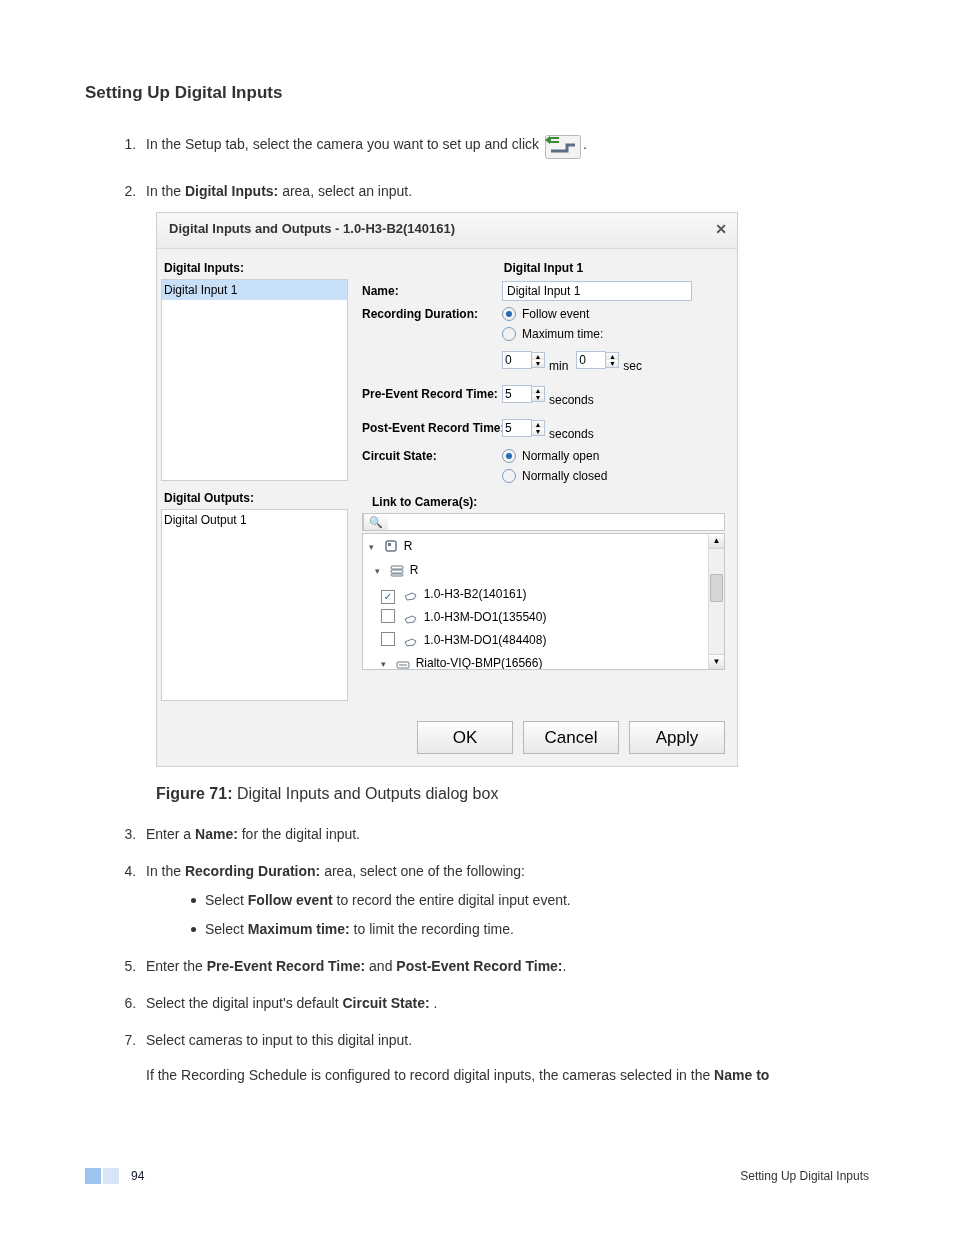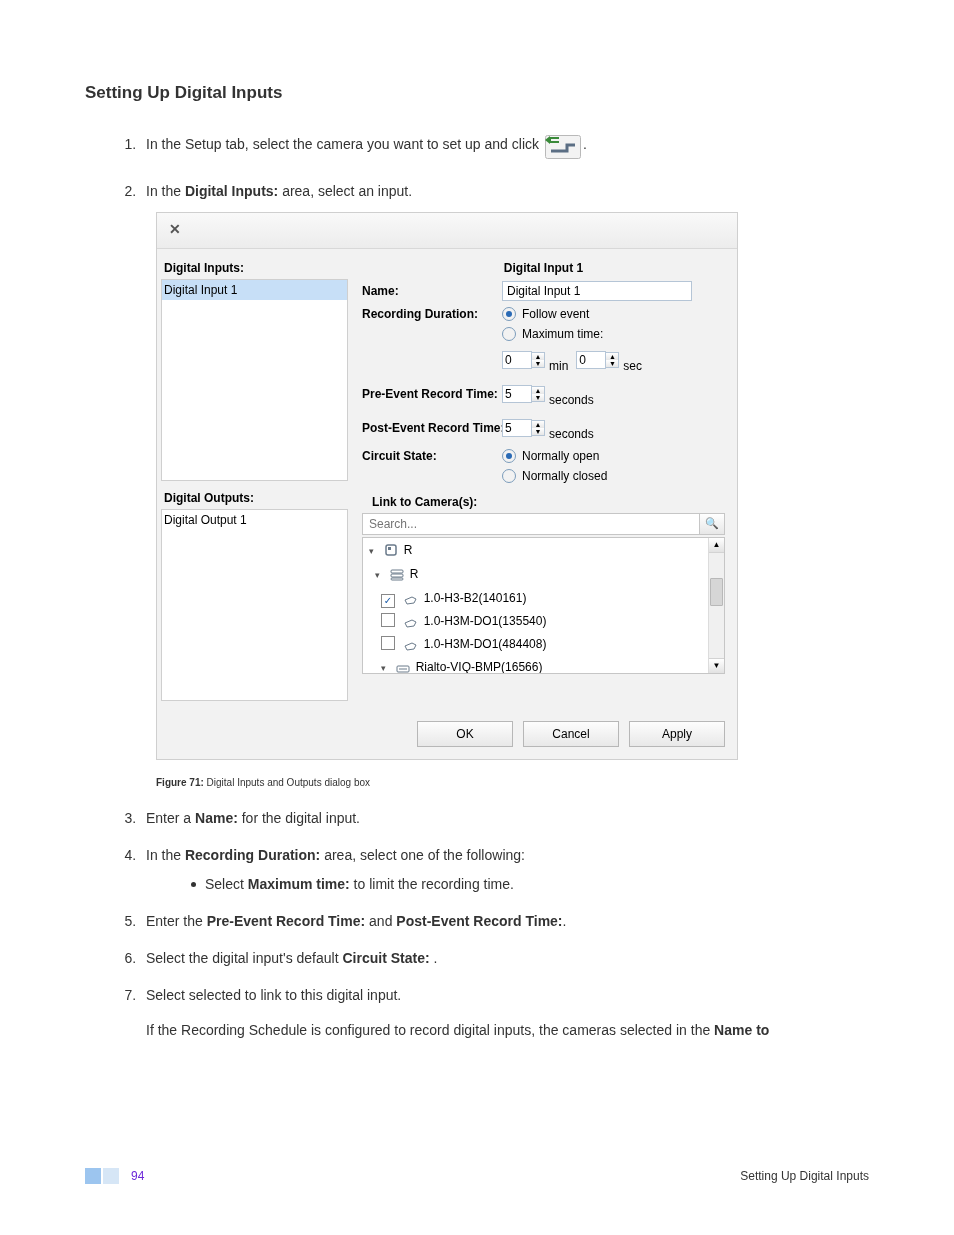--- a/index.html
+++ b/index.html
@@ -42,28 +42,28 @@
   .tree-sb{position:absolute;right:0;top:0;bottom:0;width:15px;background:#f0f0f0;border-left:1px solid #dcdcdc;}
   .tree-sb .t-up,.tree-sb .t-down{height:14px;background:linear-gradient(#fff,#e2e2e2);border-bottom:1px solid #d3d3d3;font-size:8px;text-align:center;line-height:14px;}
   .tree-sb .t-down{position:absolute;bottom:0;left:0;right:0;border-top:1px solid #d3d3d3;border-bottom:none;}
   .tree-sb .thumb{position:absolute;right:1px;left:1px;top:40px;height:26px;background:#d6d6d6;border:1px solid #b8b8b8;border-radius:1px;}
   .tree ul{list-style:none;margin:0;padding:2px 0 2px 6px;}
   .tree li{padding:1px 0;white-space:nowrap;}
   .tree .arrow{display:inline-block;width:10px;font-size:9px;color:#555;}
   .tree .ck{display:inline-block;width:12px;height:12px;border:1px solid #888;vertical-align:-2px;margin-right:4px;text-align:center;font-size:10px;line-height:11px;color:#1658a7;}
   .tree-icn{display:inline-block;vertical-align:-3px;margin:0 2px;}
   .btn-row{display:flex;gap:10px;justify-content:flex-end;padding:10px 12px 12px;}
-  .wbtn{min-width:70px;padding:3px 12px;background:linear-gradient(#fdfdfd,#e8e8e8);border:1px solid #b7b7b7;font-size:12px;text-align:center;}
-  .figcap{font-size:10px;color:#333;margin:8px 0 18px 10px;}
+  .wbtn{min-width:70px;padding:3px 12px;background:linear-gradient(#fdfdfd,#e8e8e8);border:1px solid #b7b7b7;font-size:17px;text-align:center;}
+  .figcap{font-size:16px;color:#333;margin:8px 0 18px 10px;}
   .figcap .fb{font-weight:bold;}
   ul.bullets{list-style:none;padding-left:45px;margin:8px 0;}
   ul.bullets>li{position:relative;padding-left:14px;margin-bottom:8px;}
   ul.bullets>li::before{content:"";position:absolute;left:0;top:8px;width:5px;height:5px;background:#333;border-radius:50%;}
   .footer{position:absolute;bottom:50px;left:85px;right:85px;display:flex;align-items:center;justify-content:space-between;font-size:12px;}
-  .footer .pg{color:#6d28d9;}
+  .footer .pg{color:#0f172a;}
   .foot-icon{width:34px;height:16px;display:flex;}
   .foot-icon .b1{width:16px;height:16px;background:#9cc5ef;}
   .foot-icon .b2{width:16px;height:16px;background:#d6e6f6;margin-left:2px;}
 </style>
 </head>
 <body>
 
 <div class="page">
   <h2>Setting Up Digital Inputs</h2>
 
@@ -78,20 +78,21 @@
           <polygon points="5,1 0,5 5,9" fill="#3a8a3a"></polygon>
         </svg>
       </span><span>.</span>
     </li>
     <li>
       <span>In the </span><span class="bold">Digital Inputs:</span><span> area, select an input.</span>
 
       
       <div class="dialog">
         <div class="dlg-title">
+          <span>Digital Inputs and Outputs - 1.0-H3-B2(140161)</span>
           <span class="close-x">✕</span>
         </div>
         <div class="dlg-body">
           <div class="dlg-left">
             <div class="list-label">Digital Inputs:</div>
             <div class="list-box">
               <span class="list-sel">Digital Input 1</span>
             </div>
             <div class="list-label" style="margin-top:8px;">Digital Outputs:</div>
             <div class="list-box2">
@@ -175,21 +176,20 @@
                   </div>
                 <div class="radio">
                     <span class="rdot"></span>
                     <span>Normally closed</span>
                   </div>
               </div>
             </div>
 
             <div class="link-hdr">Link to Camera(s):</div>
             <div class="search-wrap">
-              <input placeholder="Search..." style="">
               <div class="search-btn">🔍</div>
             </div>
             <div class="tree">
               <div class="tree-sb">
                 <div class="t-up">▲</div>
                 <div class="thumb"></div>
                 <div class="t-down">▼</div>
               </div>
               <ul>
                 <li><span class="arrow">▾</span>
@@ -249,32 +249,35 @@
       </div>
     </li>
 
     <li>
       <span>Enter a </span><span class="bold">Name:</span><span> for the digital input.</span>
     </li>
     <li>
       <span>In the </span><span class="bold">Recording Duration:</span><span> area, select one of the following:</span>
       <ul class="bullets">
         <li>
+          <span>Select </span><span class="bold">Follow event</span><span> to record the entire digital input event.</span>
+        </li>
+        <li>
           <span>Select </span><span class="bold">Maximum time:</span><span> to limit the recording time.</span>
         </li>
       </ul>
     </li>
     <li>
       <span>Enter the </span><span class="bold">Pre-Event Record Time:</span><span> and </span><span class="bold">Post-Event Record Time:</span><span>.</span>
     </li>
     <li>
       <span>Select the digital input's default </span><span class="bold">Circuit State:</span><span> .</span>
     </li>
     <li>
-      <span>Select selected to link to this digital input.</span>
+      <span>Select cameras to input to this digital input.</span>
       <p style="margin:14px 0 0 0;">
         <span>If the Recording Schedule is configured to record digital inputs, the cameras selected in the </span><span class="bold">Name to</span>
       </p>
     </li>
   </ol>
 
   <div class="footer">
     <div style="display:flex;align-items:center;gap:12px;">
       <div class="foot-icon">
           <div class="b1"></div>

